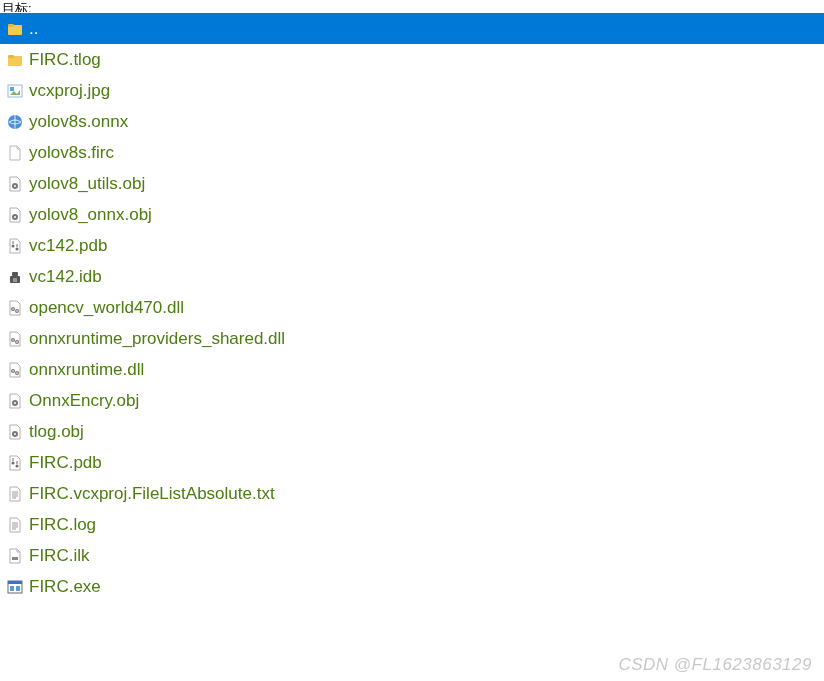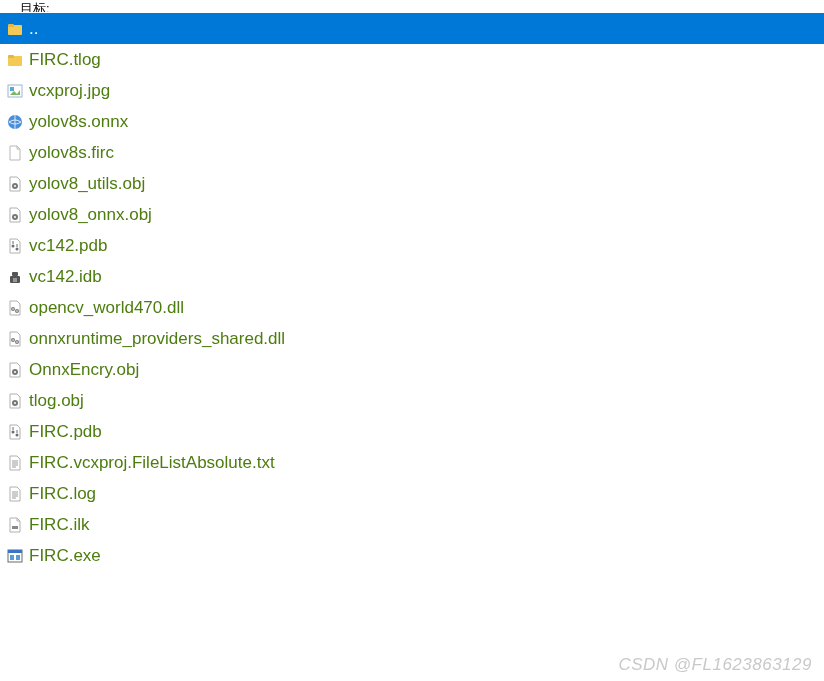--- a/index.html
+++ b/index.html
@@ -12,21 +12,21 @@
       font-size: 16px;
       background: #ffffff;
       width: 824px;
       height: 681px;
       overflow: hidden;
       position: relative;
     }
     .header-fragment {
       font-size: 13px;
       color: #000;
-      padding-left: 20px;
+      padding-left: 2px;
       height: 12px;
       overflow: hidden;
     }
     .file-list {
       border-top: 1px solid transparent;
     }
     .file-row {
       display: flex;
       align-items: center;
       height: 31px;
@@ -164,20 +164,28 @@
       <span class="icon">
         <svg width="16" height="16" viewBox="0 0 16 16">
           <use href="#ico-dll"></use>
         </svg>
       </span>
       <span class="filename">onnxruntime_providers_shared.dll</span>
     </div>
     <div class="file-row">
       <span class="icon">
         <svg width="16" height="16" viewBox="0 0 16 16">
+          <use href="#ico-dll"></use>
+        </svg>
+      </span>
+      <span class="filename">onnxruntime.dll</span>
+    </div>
+    <div class="file-row">
+      <span class="icon">
+        <svg width="16" height="16" viewBox="0 0 16 16">
           <use href="#ico-obj"></use>
         </svg>
       </span>
       <span class="filename">OnnxEncry.obj</span>
     </div>
     <div class="file-row">
       <span class="icon">
         <svg width="16" height="16" viewBox="0 0 16 16">
           <use href="#ico-obj"></use>
         </svg>

